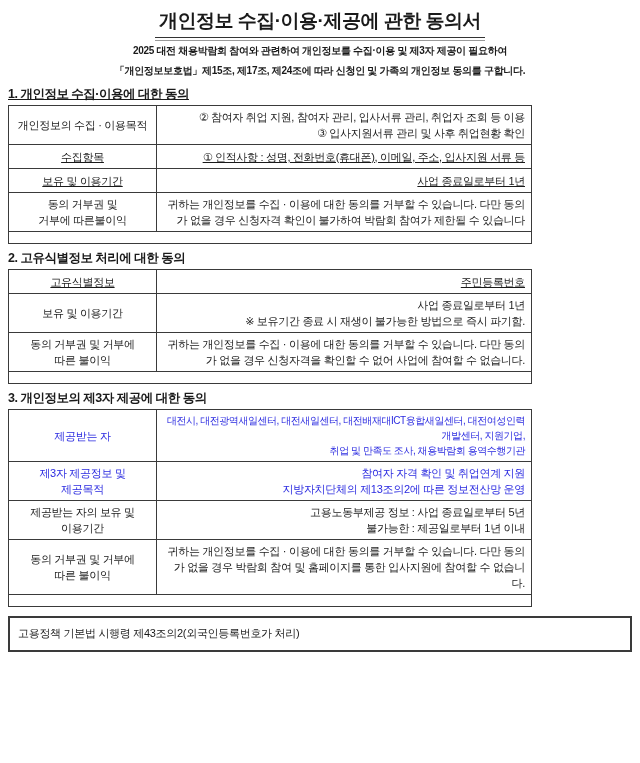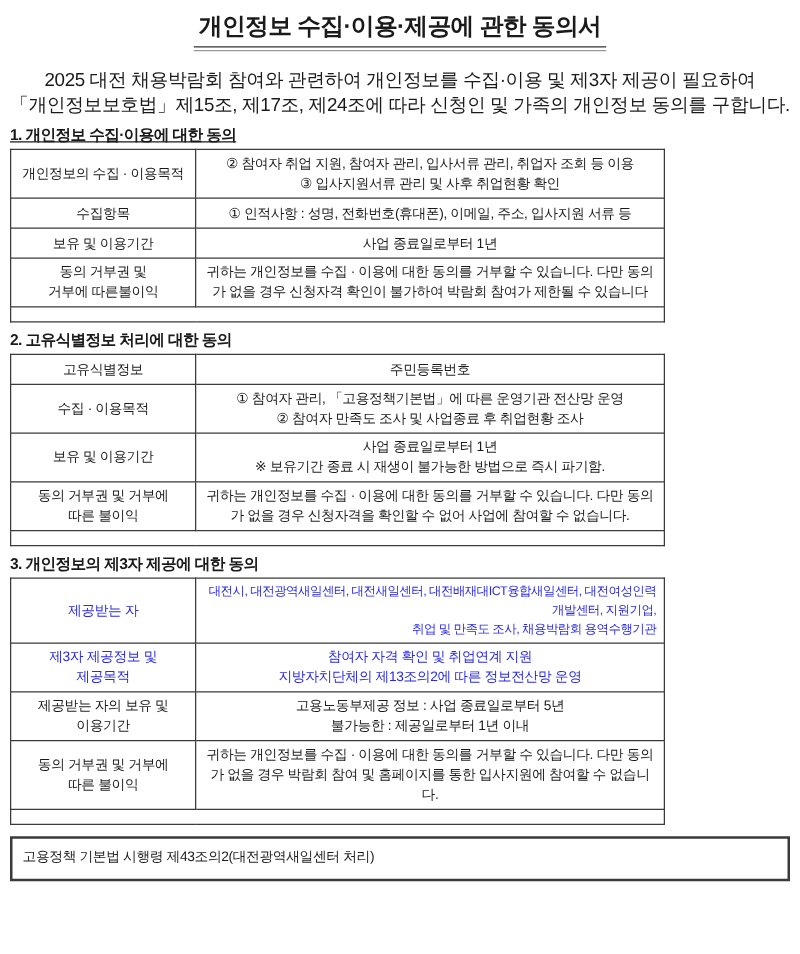--- a/index.html
+++ b/index.html
@@ -11,36 +11,36 @@
   }
   *{box-sizing:border-box;margin:0;padding:0;}
   html,body{background:#ffffff;}
   body{
     width:640px;height:763px;overflow:hidden;
     font-family:"Liberation Sans","DejaVu Sans",sans-serif;
     color:var(--text);
     padding:8px 8px 6px 8px;
   }
   
-  .title-wrap{text-align:center;margin-bottom:14px;}
+  .title-wrap{text-align:center;}
   .title-outer{
     display:inline-block;
     border-bottom:1px solid var(--underline-light);
     padding-bottom:2px;
   }
   .title-inner{
     display:inline-block;
     font-size:19px;font-weight:bold;letter-spacing:-0.5px;
     border-bottom:1.5px solid var(--underline-dark);
     padding:0 4px 3px 4px;
   }
   
   .intro{
-    text-align:center;font-size:15px;line-height:20px;
-    letter-spacing:-0.3px;white-space:pre-line;margin-bottom:5px;
+    text-align:center;font-size:10px;line-height:20px;
+    letter-spacing:-0.3px;white-space:pre-line;margin-bottom:5px;font-weight:bold;
   }
   
   .sec-heading{
     font-size:12.5px;font-weight:bold;letter-spacing:-0.5px;
     margin:6px 0 2px 0;
   }
   .sec-heading.first{margin-top:0;text-decoration:underline;}
   
   table.consent{
     width:524px;border-collapse:collapse;table-layout:fixed;
@@ -49,28 +49,28 @@
   table.consent td{
     border:1px solid var(--border);
     font-size:11px;letter-spacing:-0.3px;line-height:16px;
     vertical-align:middle;
   }
   td.lbl{
     width:148px;text-align:center;white-space:pre-line;
     padding:3px 2px;
   }
   td.val{
-    text-align:center;padding:3px 6px;white-space:pre-line;
+    text-align:right;padding:3px 6px;white-space:pre-line;
   }
   td.val.center{text-align:right;}
   tr.blue td{color:var(--accent-blue);}
   tr.blue td.val.small{font-size:10px;letter-spacing:-0.45px;line-height:15px;}
   tr.spacer-row td{height:12px;padding:0;}
   
-  .h34 td{height:34px;} .h24 td{height:24px;} .h38 td{height:38px;}
+  .h34 td{height:34px;} .h24 td{height:24px;text-decoration:underline;} .h38 td{height:38px;}
   .h36 td{height:36px;}
   
   .legal-box{
     width:624px;border:2px solid var(--border);
     margin-top:9px;padding:6px 8px 7px 8px;
     font-size:11px;letter-spacing:-0.3px;line-height:19px;
   }
   .legal-box .p1{margin-bottom:0;}
   .legal-box .p2{
     padding-left:14px;text-indent:-14px;
@@ -116,25 +116,20 @@
 </table>
 
 <h2 class="sec-heading">2. 고유식별정보 처리에 대한 동의</h2>
 <table class="consent">
   <tbody>
     <tr class="h24">
       <td class="lbl">고유식별정보</td>
       <td class="val">주민등록번호</td>
     </tr>
     <tr class="h38">
-      <td class="lbl">수집 ·  이용목적</td>
-      <td class="val">① 참여자 관리, 「고용정책기본법」에 따른 운영기관 전산망 운영
-② 참여자 만족도 조사 및 사업종료 후 취업현황 조사</td>
-    </tr>
-    <tr class="h38">
       <td class="lbl">보유 및 이용기간</td>
       <td class="val">사업 종료일로부터 1년
 ※ 보유기간 종료 시 재생이 불가능한 방법으로 즉시 파기함.</td>
     </tr>
     <tr class="h38">
       <td class="lbl">동의 거부권 및 거부에
 따른 불이익</td>
       <td class="val">귀하는 개인정보를 수집 · 이용에 대한 동의를 거부할 수 있습니다. 다만 동의가 없을 경우 신청자격을 확인할 수 없어 사업에 참여할 수 없습니다.</td>
     </tr>
     <tr class="spacer-row">
@@ -168,14 +163,14 @@
 따른 불이익</td>
       <td class="val">귀하는 개인정보를 수집 · 이용에 대한 동의를 거부할 수 있습니다. 다만 동의가 없을 경우 박람회 참여 및 홈페이지를 통한 입사지원에 참여할 수 없습니다.</td>
     </tr>
     <tr class="spacer-row">
         <td colspan="2"></td>
       </tr>
   </tbody>
 </table>
 
 <div class="legal-box">
-  <p class="p1">고용정책 기본법 시행령 제43조의2(대전광역새일센터 처리)</p>
+  <p class="p1">고용정책 기본법 시행령 제43조의2(외국인등록번호가 처리)</p>
 </div>
 
 </body></html>

